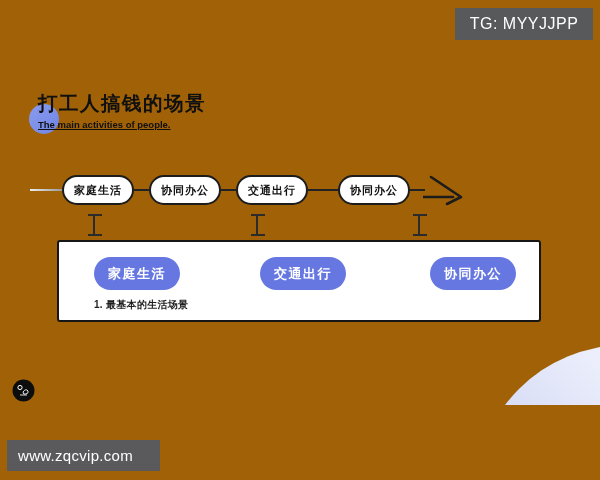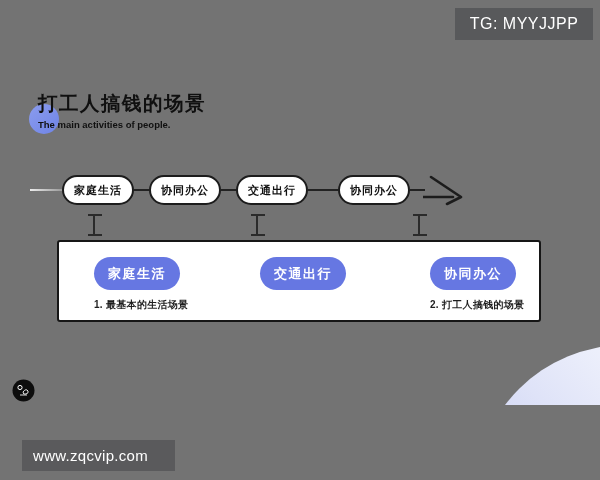--- a/index.html
+++ b/index.html
@@ -1,34 +1,34 @@
 <!DOCTYPE html>
 <html><head>
 <meta charset="utf-8">
 <style>
   html,body{margin:0;padding:0;background:#fff;}
   .stage{
-    position:relative;width:600px;height:480px;background:#737373;
+    position:relative;width:600px;height:480px;background:#a16207;
     font-family:"Liberation Sans","DejaVu Sans",sans-serif;overflow:hidden;
   }
   
   .slide-clip{position:absolute;left:0;top:0;width:600px;height:405px;overflow:hidden;}
   .deco-circle{
     position:absolute;left:475px;top:345px;width:300px;height:300px;border-radius:50%;
     background:linear-gradient(to right top,#aeb5ec 0%,#dfe3f8 52%,#fbfcfe 88%);
   }
   .tg-badge{
     position:absolute;left:455px;top:8px;width:138px;height:32px;background:#58595b;
     color:#fff;font-size:16px;line-height:32px;text-align:center;letter-spacing:.5px;
   }
   .header{position:absolute;left:38px;top:90px;}
   .title-dot{position:absolute;left:-9px;top:14px;width:30px;height:30px;border-radius:50%;
     background:linear-gradient(135deg,#8b9cee,#6f84e6);}
   .title{position:relative;margin:0;font-size:19.5px;font-weight:700;color:#101010;letter-spacing:1.5px;}
-  .subtitle{position:relative;margin-top:2px;font-size:9.5px;font-weight:700;color:#101010;}
+  .subtitle{position:relative;margin-top:2px;font-size:9.5px;font-weight:700;color:#101010;text-decoration:underline;}
   
   .timeline{position:absolute;left:30px;top:174px;height:32px;display:flex;align-items:center;}
   .lead{width:32px;height:2px;background:linear-gradient(to right,#ececec,#9a9a9a);}
   .tnode{
     height:26px;line-height:26px;border:2px solid #1c1c1c;border-radius:15px;background:#fff;
     padding:0 10px;font-size:11px;font-weight:700;color:#111;letter-spacing:1px;white-space:nowrap;
   }
   .seg{width:15px;height:2.5px;background:#222;}
   .arrow-svg{display:block;margin-left:-2px;}
   
@@ -39,21 +39,21 @@
   
   .detail-box{position:absolute;left:57px;top:240px;width:484px;height:82px;
     border:2px solid #161616;border-radius:3px;background:#fff;box-sizing:border-box;}
   .ditem{position:absolute;top:15px;}
   .ditem.d1{left:35px;} .ditem.d2{left:201px;} .ditem.d3{left:371px;}
   .dpill{display:inline-block;background:#6677e2;color:#fff;border-radius:17px;height:33px;
     line-height:33px;padding:0 14px;font-size:13px;font-weight:700;letter-spacing:1.5px;}
   .ddesc{margin-top:8px;font-size:10px;font-weight:700;color:#1e1e1e;letter-spacing:.3px;white-space:nowrap;}
   
   .logo{position:absolute;left:12px;top:379px;width:23px;height:23px;}
-  .watermark{position:absolute;left:22px;top:440px;width:153px;height:31px;background:#5a5a5c;
+  .watermark{position:absolute;left:7px;top:440px;width:153px;height:31px;background:#5a5a5c;
     color:#fff;font-size:15px;line-height:31px;padding-left:11px;box-sizing:border-box;letter-spacing:.3px;}
 </style>
 </head>
 <body>
 
 <div class="stage">
 
   <div class="slide-clip">
     <div class="deco-circle"></div>
   </div>
@@ -89,21 +89,20 @@
   <div class="detail-box">
     <div class="ditem d1">
       <span class="dpill">家庭生活</span>
       <div class="ddesc">1. 最基本的生活场景</div>
     </div>
     <div class="ditem d2">
       <span class="dpill">交通出行</span>
     </div>
     <div class="ditem d3">
       <span class="dpill">协同办公</span>
-      <div class="ddesc">2. 打工人搞钱的场景</div>
     </div>
   </div>
 
   <svg class="logo" width="23" height="23" viewBox="0 0 23 23">
     <circle cx="11.5" cy="11.5" r="11" fill="#0d0d0d"></circle>
     <circle cx="8" cy="8.5" r="2.1" fill="none" stroke="#ffffff" stroke-width="1"></circle>
     <path d="M11 13 q3 -4 5 -1 q1 2 -2 3 q-3 1 -3 -2" fill="none" stroke="#ffffff" stroke-width="0.9"></path>
     <rect x="8" y="15.5" width="7" height="1" fill="#ffffff" opacity="0.85"></rect>
   </svg>
 

